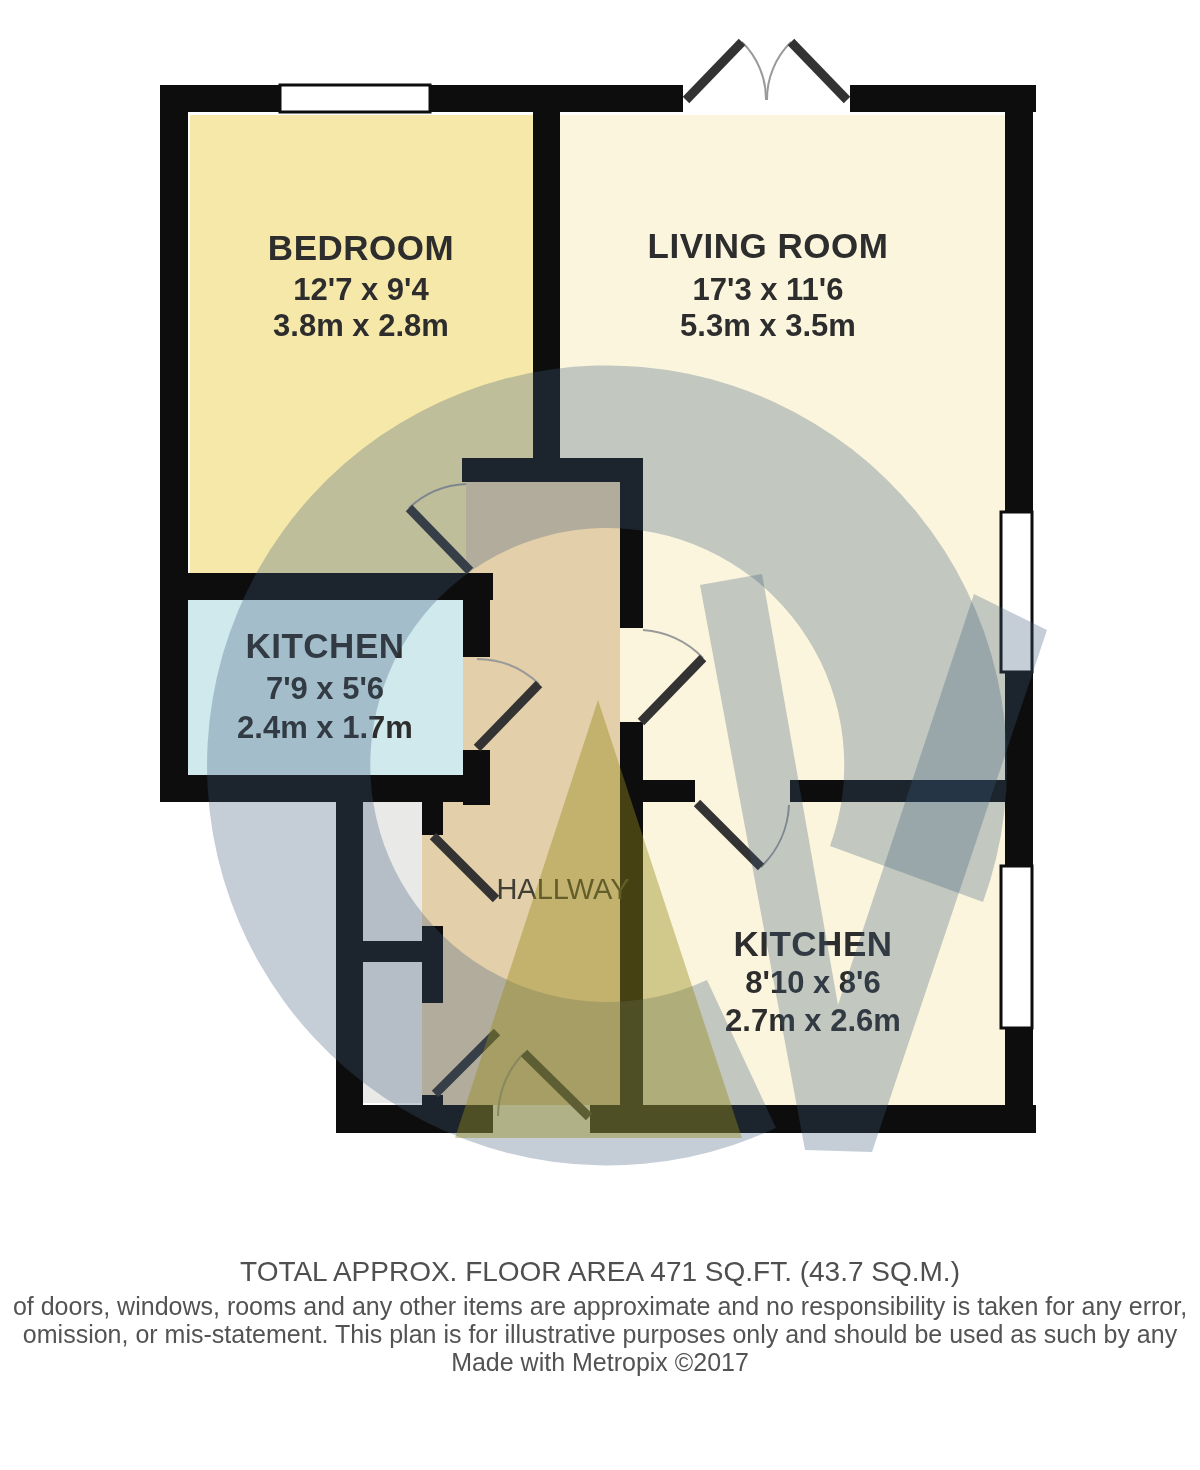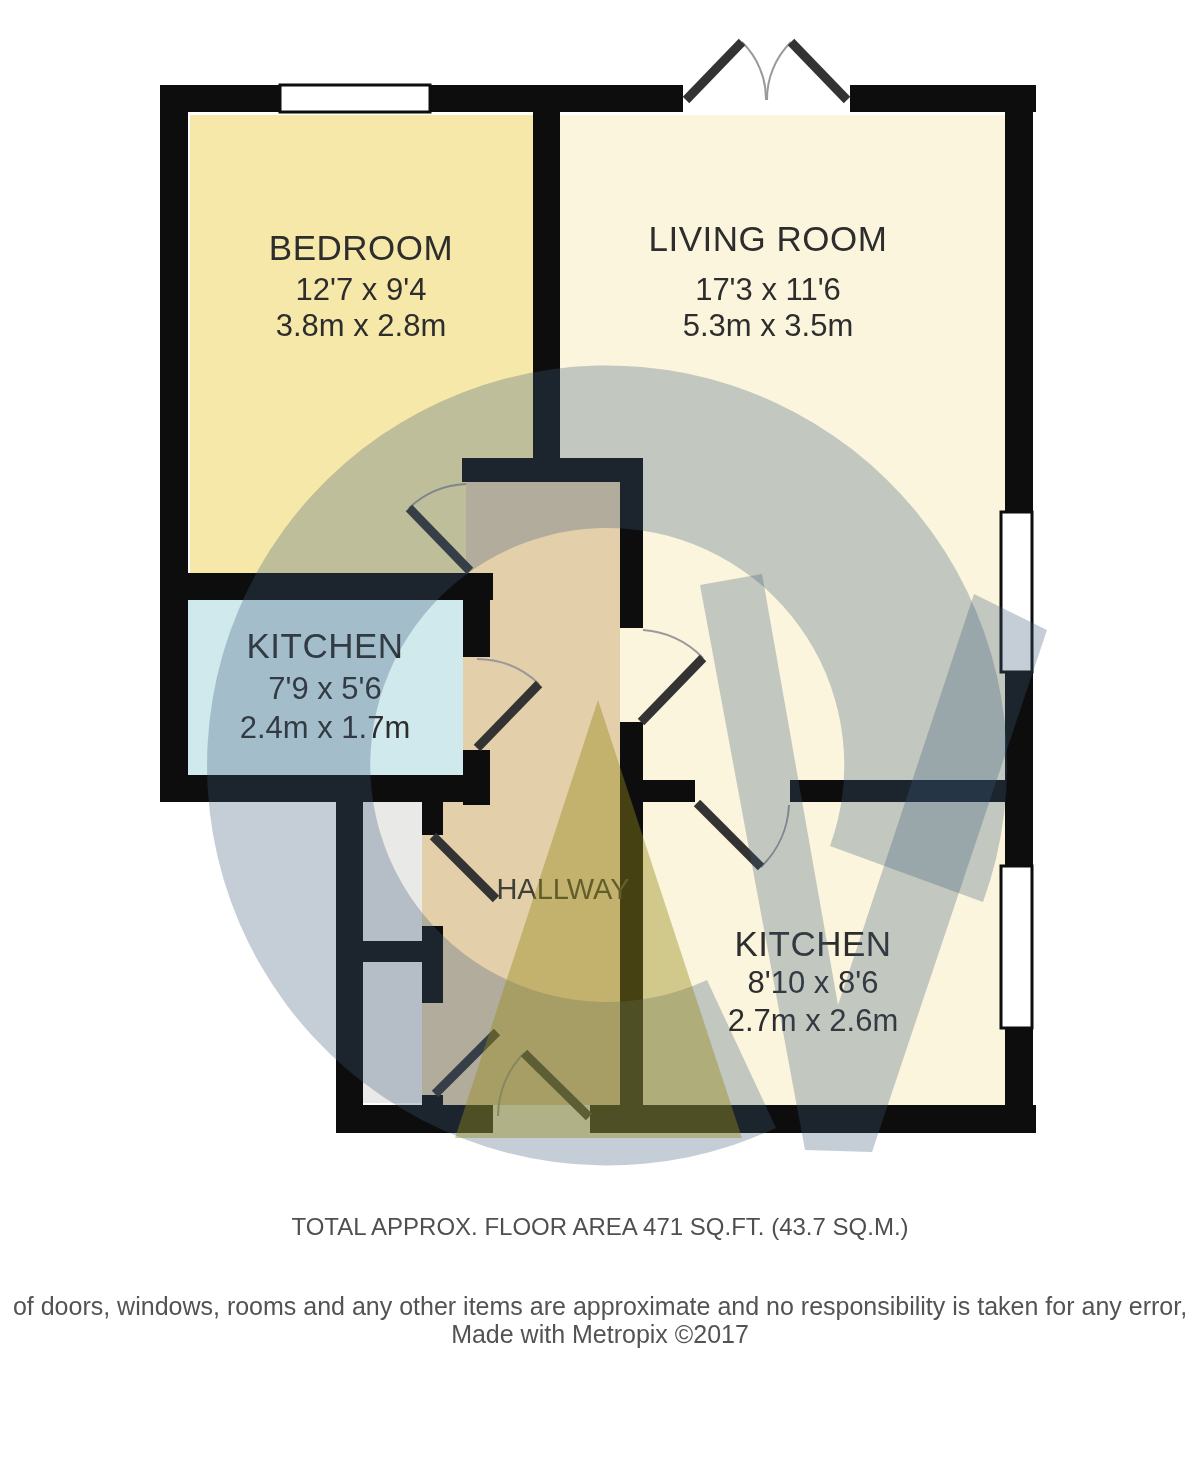--- a/index.html
+++ b/index.html
@@ -5,26 +5,26 @@
   html,body{margin:0;padding:0;background:#ffffff;}
   body{width:1200px;height:1470px;position:relative;overflow:hidden;
        font-family:"Liberation Sans", sans-serif;}
   .layer{position:absolute;left:0;top:0;width:1200px;height:1470px;}
   svg{display:block;}
   .wall{fill:#0d0d0d;}
   .leaf{stroke:#333333;stroke-width:9;}
   .arc{stroke:#9a9a9a;stroke-width:2;fill:none;}
   .win{fill:#ffffff;stroke:#0d0d0d;stroke-width:3;}
   .room-label{position:absolute;transform:translate(-50%,-50%);
-              color:#2d2d2d;font-weight:normal;white-space:nowrap;text-align:center;}
+              color:#2d2d2d;font-weight:bold;white-space:nowrap;text-align:center;}
   .room-title{font-size:35px;letter-spacing:0.5px;}
   .room-dim{font-size:31px;text-align:center;}
   .hallway-label{font-size:29px;font-weight:400;color:#3f3f35;}
   .footer{position:absolute;left:0;width:1200px;text-align:center;color:#4f4f4f;}
-  .footer-title{top:1213px;font-size:24px;}
+  .footer-title{top:1256px;font-size:28px;}
   .footer-disclaimer{top:1292px;font-size:25px;line-height:28px;color:#535353;}
   .wm{pointer-events:none;}
 </style>
 </head>
 <body>
 
 <svg class="layer" width="1200" height="1470" viewBox="0 0 1200 1470">
 
   <rect x="190" y="115" width="343" height="458" fill="#f6e8a9"></rect>
   <rect x="560" y="115" width="448" height="687" fill="#fbf5dd"></rect>
@@ -80,21 +80,21 @@
   <line class="leaf" x1="697" y1="803" x2="761" y2="867"></line>
   <line class="leaf" x1="433" y1="836" x2="496" y2="899"></line>
   <line class="leaf" x1="435" y1="1094" x2="497" y2="1032"></line>
   <line class="leaf" x1="589" y1="1117" x2="524" y2="1053"></line>
 </svg>
 
 <div class="room-label room-title" style="left:361px;top:248px">BEDROOM</div>
 <div class="room-label room-dim" style="left:361px;top:290px">12'7 x 9'4</div>
 <div class="room-label room-dim" style="left:361px;top:326px">3.8m x 2.8m</div>
 
-<div class="room-label room-title" style="left:768px;top:239px">LIVING ROOM</div>
+<div class="room-label room-title" style="left:768px;top:246px">LIVING ROOM</div>
 <div class="room-label room-dim" style="left:768px;top:290px">17'3 x 11'6</div>
 <div class="room-label room-dim" style="left:768px;top:326px">5.3m x 3.5m</div>
 
 <div class="room-label room-title" style="left:325px;top:646px">KITCHEN</div>
 <div class="room-label room-dim" style="left:325px;top:689px">7'9 x 5'6</div>
 <div class="room-label room-dim" style="left:325px;top:728px">2.4m x 1.7m</div>
 
 <div class="room-label room-title" style="left:813px;top:944px">KITCHEN</div>
 <div class="room-label room-dim" style="left:813px;top:983px">8'10 x 8'6</div>
 <div class="room-label room-dim" style="left:813px;top:1021px">2.7m x 2.6m</div>
@@ -103,14 +103,15 @@
 
 <svg class="layer wm" width="1200" height="1470" viewBox="0 0 1200 1470">
   <path d="M776,1128 A400,400 0 1 1 983,902 L830,846 A237,237 0 1 0 707,980 Z" fill="rgba(62,93,124,0.30)"></path>
   <polygon points="700,585 762,574 838,1005 974,594 1047,630 872,1152 805,1150" fill="rgba(62,93,124,0.30)"></polygon>
   <polygon points="598,700 455,1138 742,1138" fill="rgba(150,138,26,0.42)"></polygon>
 </svg>
 
 <div class="footer footer-title">TOTAL APPROX. FLOOR AREA 471 SQ.FT. (43.7 SQ.M.)</div>
 <div class="footer footer-disclaimer">
   <div>of doors, windows, rooms and any other items are approximate and no responsibility is taken for any error,</div>
+  <div>omission, or mis-statement. This plan is for illustrative purposes only and should be used as such by any</div>
   <div>Made with Metropix ©2017</div>
 </div>
 
 </body></html>

